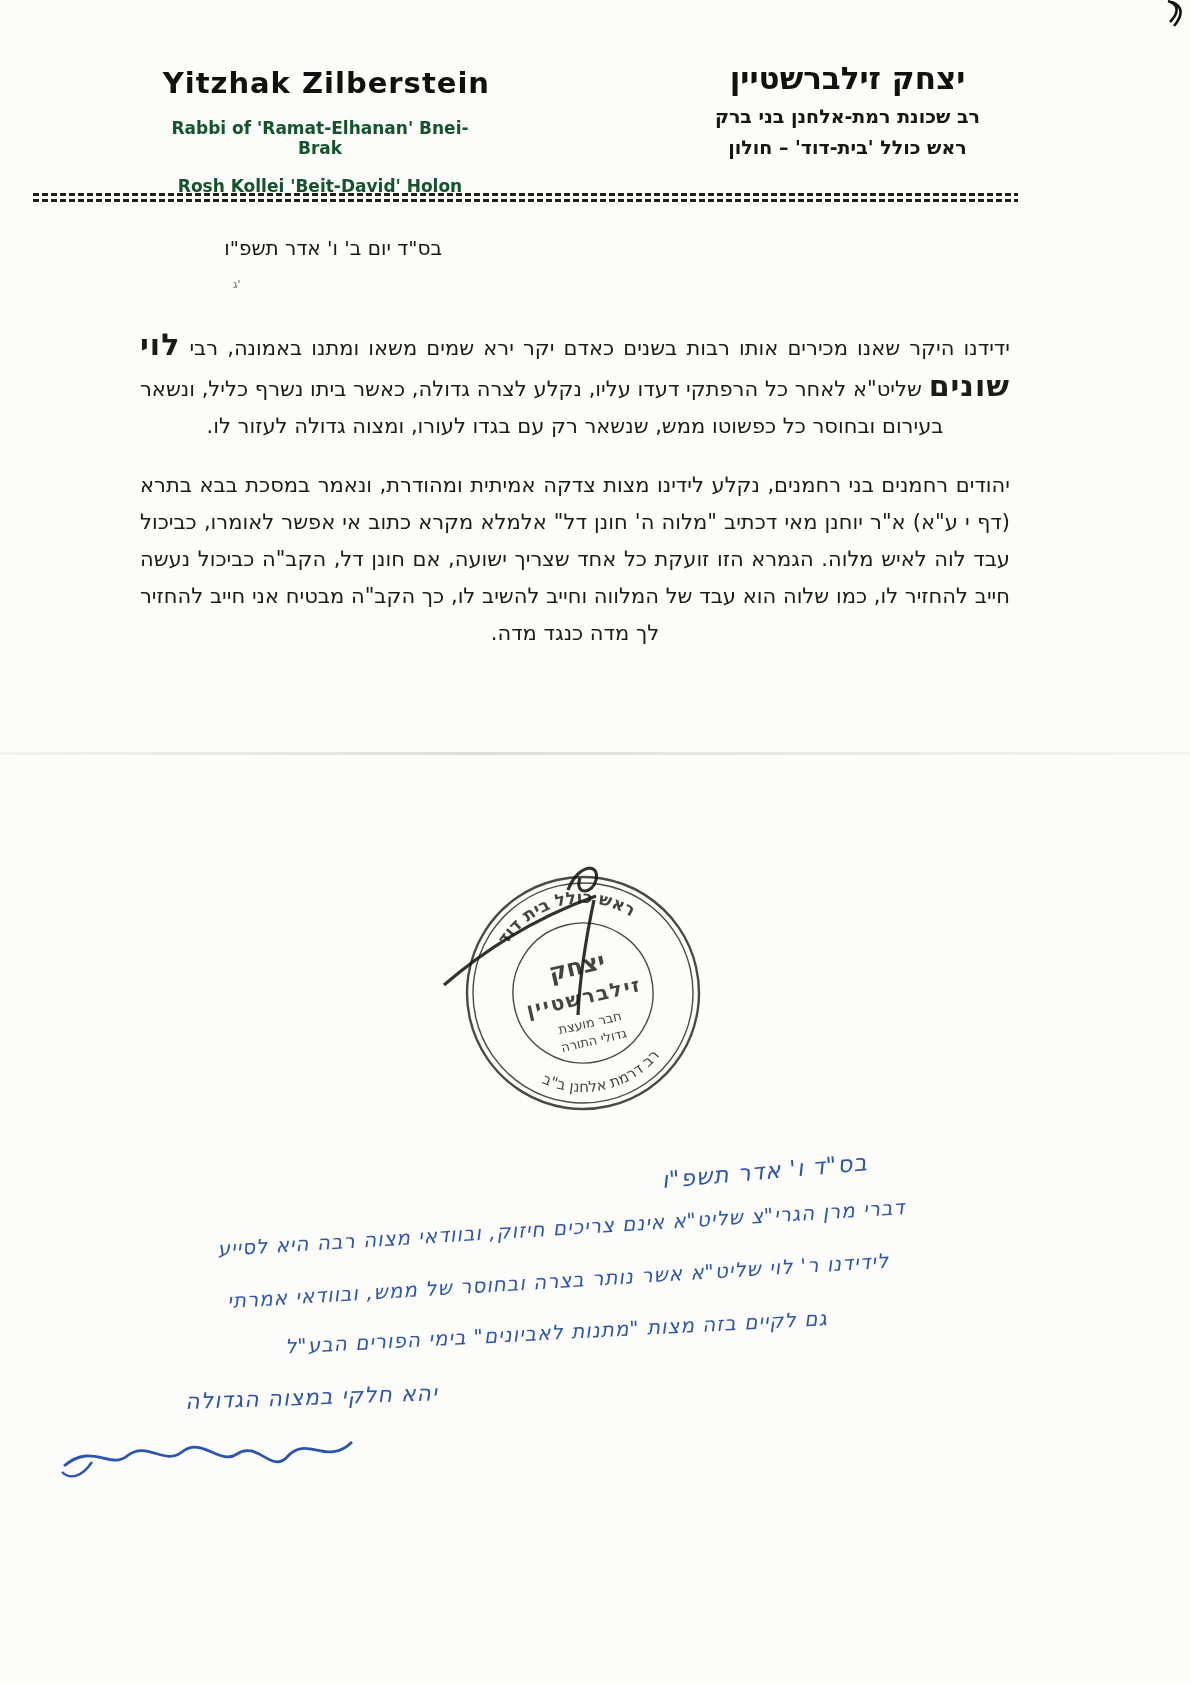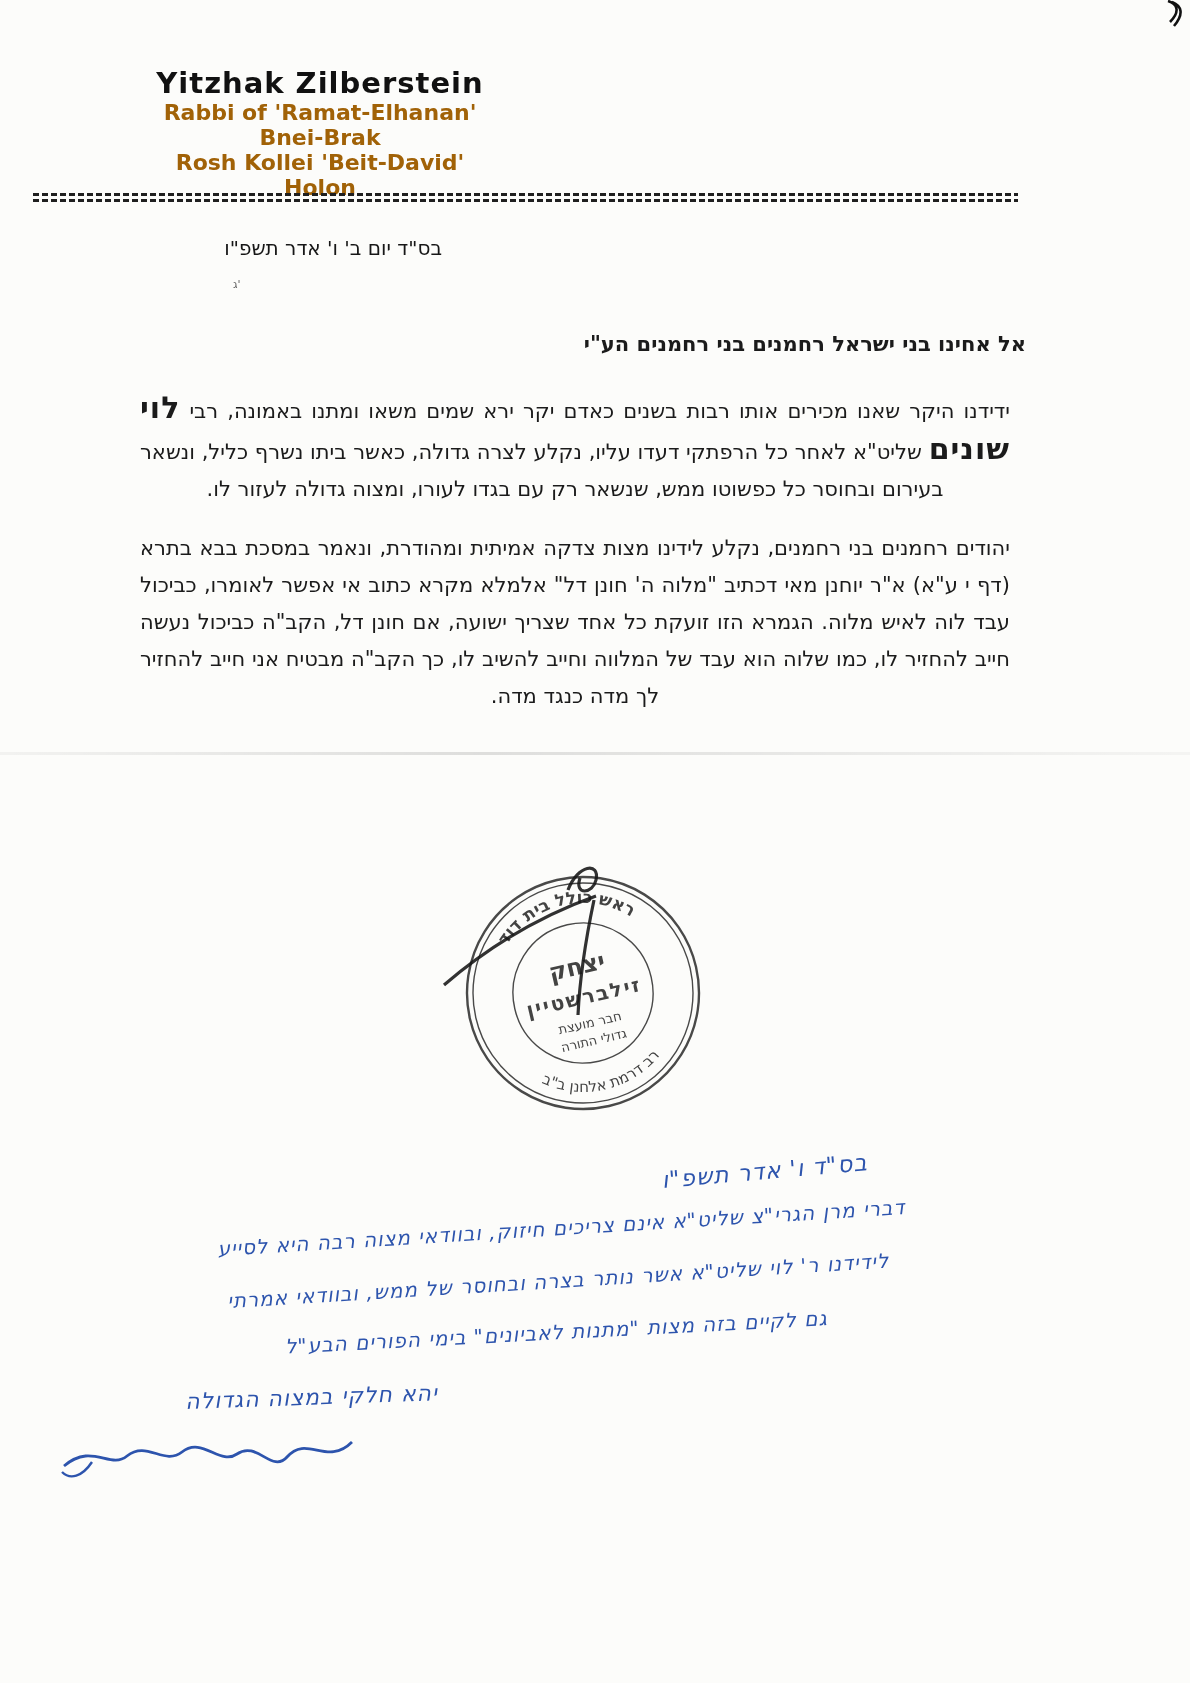--- a/index.html
+++ b/index.html
@@ -3,22 +3,22 @@
 <meta charset="utf-8">
 <style>
   html,body{margin:0;padding:0;background:#e8e8e8;}
   .page{
     position:relative; width:1190px; height:1683px; margin:0 auto;
     background:#fcfcfa; overflow:hidden; color:#1c1c1c;
     font-family:"DejaVu Sans", sans-serif;
   }
   
   .lh-en{position:absolute; left:150px; top:66px; width:340px; text-align:center;}
-  .lh-en .lh-name{font-size:29px; font-weight:bold; letter-spacing:1px; color:#111;}
-  .lh-en .lh-sub{font-size:22px; font-weight:bold; margin-top:0; color:#a16207;}
+  .lh-en .lh-name{font-size:29px; font-weight:bold; letter-spacing:1px; color:#111;text-align:right;}
+  .lh-en .lh-sub{font-size:17px; font-weight:bold; margin-top:18px; color:#14532d;}
   .lh-he{position:absolute; left:665px; top:60px; width:365px; text-align:center; direction:rtl;}
   .lh-he .lh-name{font-size:31px; font-weight:bold; color:#111;}
   .lh-he .lh-sub{font-size:19px; font-weight:bold; margin-top:9px; color:#161616;}
   
   .sep{
     position:absolute; left:33px; right:172px; top:193px; height:10px;
     background-image:
       repeating-linear-gradient(90deg,#1f1f1f 0 6px,transparent 6px 9px),
       repeating-linear-gradient(90deg,#1f1f1f 0 6px,transparent 6px 9px);
     background-size:100% 3px,100% 3px;
@@ -69,28 +69,32 @@
 
   <svg class="corner-mark" viewBox="0 0 32 30">
     <path d="M10,1 C20,4 22,12 12,22 M14,2 C24,6 26,14 16,26" stroke="#111" stroke-width="2.6" fill="none"></path>
   </svg>
 
   <div class="lh-en">
     <div class="lh-name">Yitzhak Zilberstein</div>
     <div class="lh-sub">Rabbi of 'Ramat-Elhanan' Bnei-Brak</div>
     <div class="lh-sub">Rosh Kollei 'Beit-David' Holon</div>
   </div>
+  <div class="lh-he">
+    <div class="lh-name">יצחק זילברשטיין</div>
+    <div class="lh-sub">רב שכונת רמת-אלחנן בני ברק</div>
+    <div class="lh-sub">ראש כולל 'בית-דוד' – חולון</div>
+  </div>
 
   <div class="sep"></div>
 
   <div class="date-line">בס"ד יום ב' ו' אדר תשפ"ו</div>
   <div class="stray-mark">ג'</div>
 
   <div class="letter-body">
-    <div class="salutation">אל אחינו בני ישראל רחמנים בני רחמנים הע"י</div>
     <p class="bp"><span>ידידנו היקר שאנו מכירים אותו רבות בשנים כאדם יקר ירא שמים משאו ומתנו באמונה, רבי </span><span class="person-name">לוי שונים</span><span> שליט"א לאחר כל הרפתקי דעדו עליו, נקלע לצרה גדולה, כאשר ביתו נשרף כליל, ונשאר בעירום ובחוסר כל כפשוטו ממש, שנשאר רק עם בגדו לעורו, ומצוה גדולה לעזור לו.</span></p>
     <p class="bp">יהודים רחמנים בני רחמנים, נקלע לידינו מצות צדקה אמיתית ומהודרת, ונאמר במסכת בבא בתרא (דף י ע"א) א"ר יוחנן מאי דכתיב "מלוה ה' חונן דל" אלמלא מקרא כתוב אי אפשר לאומרו, כביכול עבד לוה לאיש מלוה. הגמרא הזו זועקת כל אחד שצריך ישועה, אם חונן דל, הקב"ה כביכול נעשה חייב להחזיר לו, כמו שלוה הוא עבד של המלווה וחייב להשיב לו, כך הקב"ה מבטיח אני חייב להחזיר לך מדה כנגד מדה.</p>
   </div>
 
   <div class="crease"></div>
 
   <svg class="stamp" viewBox="0 0 310 260">
     <g transform="rotate(-13 155 133)" stroke="#222" fill="none" opacity="0.82">
       <circle cx="155" cy="133" r="116" stroke-width="2.4"></circle>
       <circle cx="155" cy="133" r="110" stroke-width="1.4"></circle>

